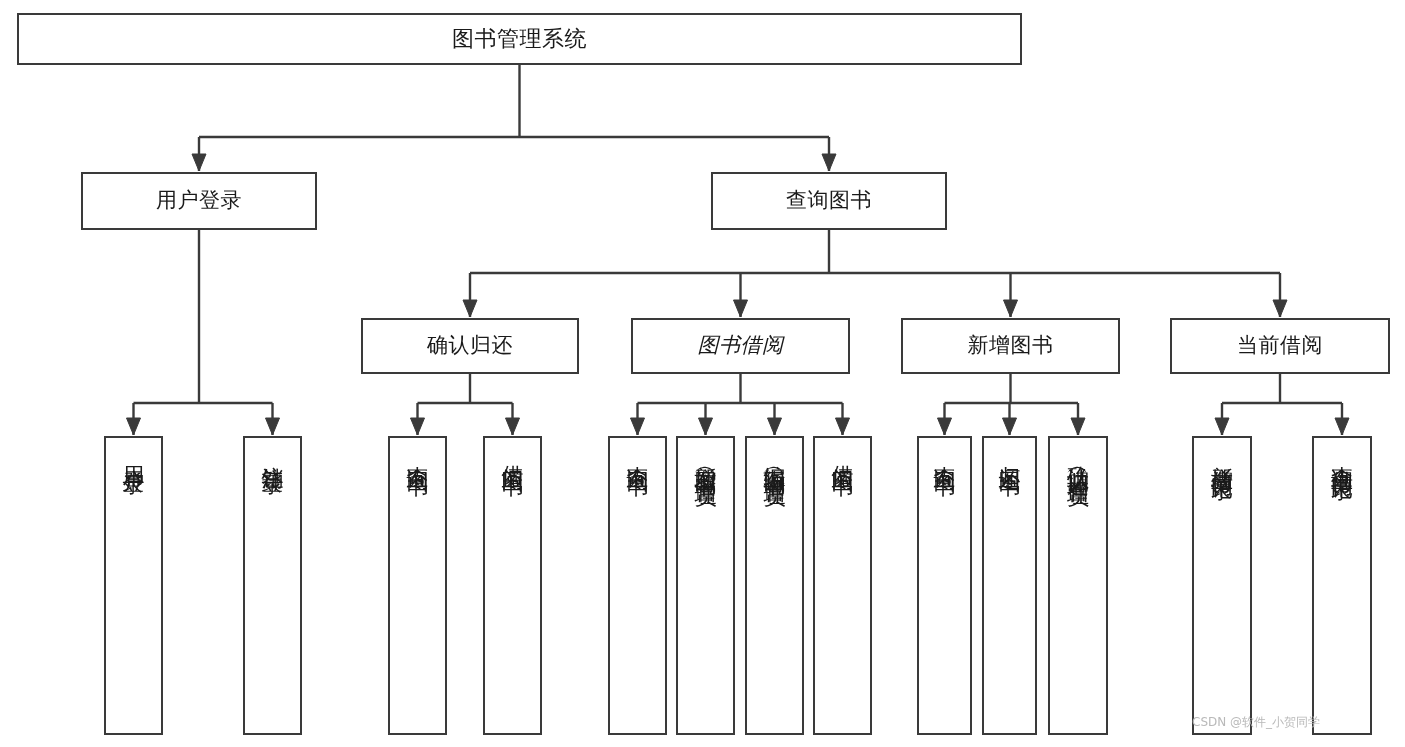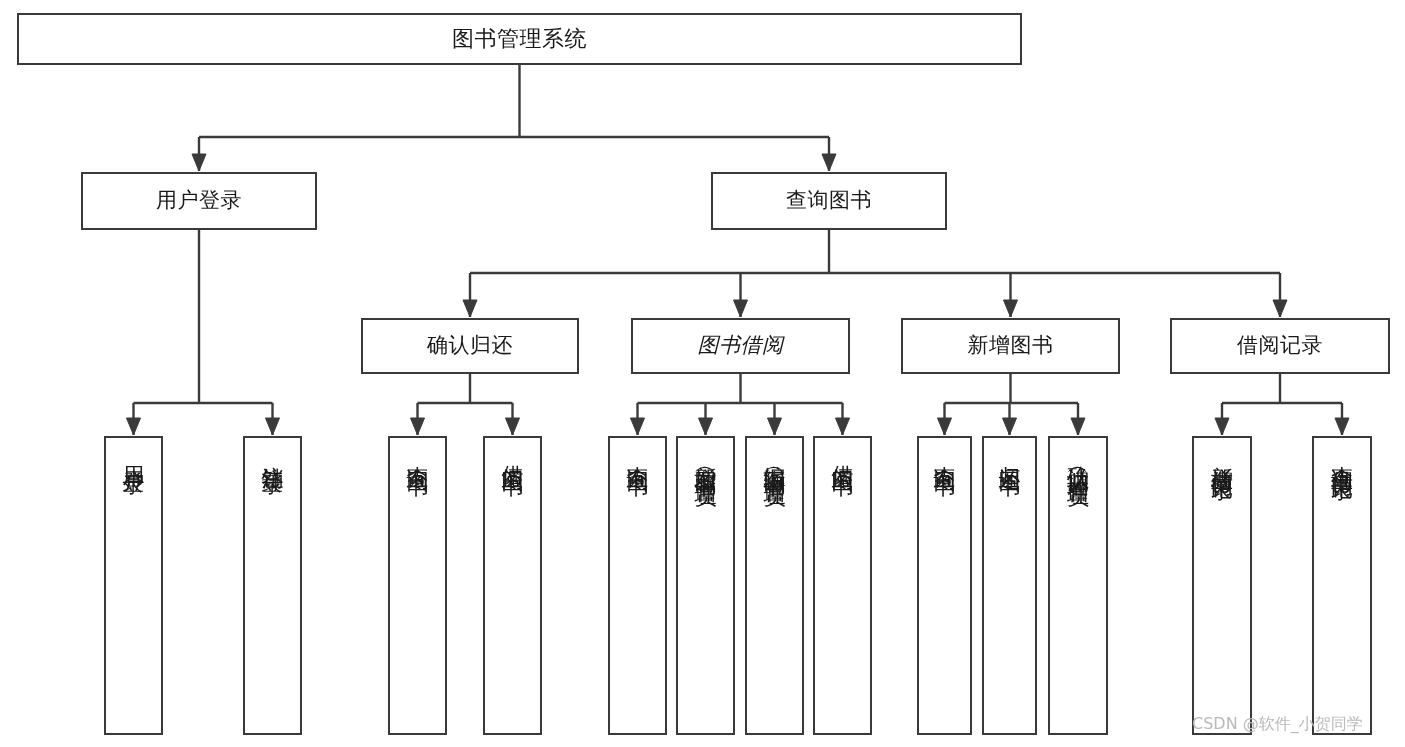--- a/index.html
+++ b/index.html
@@ -59,21 +59,21 @@
   .node.vert .lbl {
     writing-mode: vertical-rl;
     text-orientation: upright;
     font-size: 22px;
     letter-spacing: 3px;
     line-height: 1;
     white-space: nowrap;
   }
   .watermark {
     position: absolute;
-    font-size: 16px;
+    font-size: 12px;
     color: #b9b9b9;
     white-space: nowrap;
     z-index: 5;
     font-family: "DejaVu Sans", "Liberation Sans", sans-serif;
   }
 </style>
 </head>
 <body>
 
 <div id="canvas">
@@ -144,21 +144,21 @@
       <div class="node horiz" style="left: 361px; top: 318px; width: 218px; height: 56px;">
         <span class="lbl">确认归还</span>
       </div>
       <div class="node horiz" style="left: 631px; top: 318px; width: 219px; height: 56px; font-style: italic;">
         <span class="lbl">图书借阅</span>
       </div>
       <div class="node horiz" style="left: 901px; top: 318px; width: 219px; height: 56px;">
         <span class="lbl">新增图书</span>
       </div>
       <div class="node horiz" style="left: 1170px; top: 318px; width: 220px; height: 56px;">
-        <span class="lbl">借阅记录</span>
+        <span class="lbl">当前借阅</span>
       </div>
       <div class="node vert" style="left: 104px; top: 436px; width: 59px; height: 299px;">
         <span class="lbl">用户登录</span>
       </div>
       <div class="node vert" style="left: 243px; top: 436px; width: 59px; height: 299px;">
         <span class="lbl">注销登录</span>
       </div>
       <div class="node vert" style="left: 388px; top: 436px; width: 59px; height: 299px;">
         <span class="lbl">查询图书</span>
       </div>

